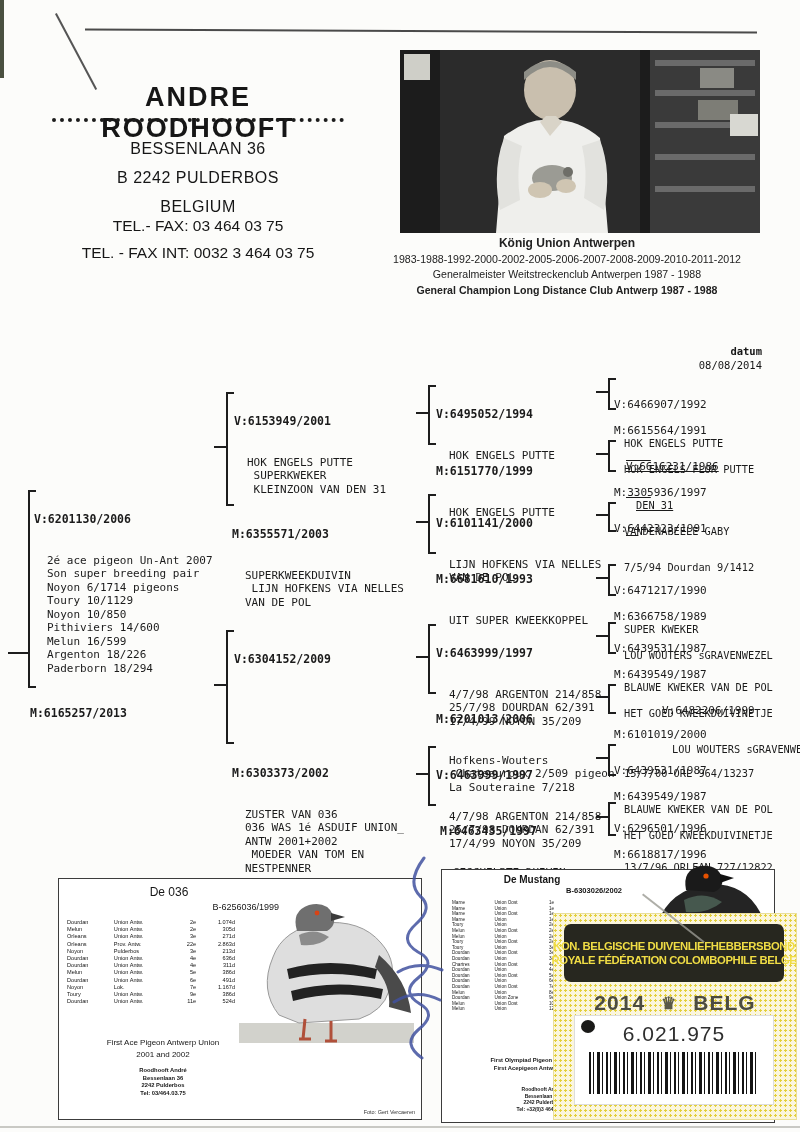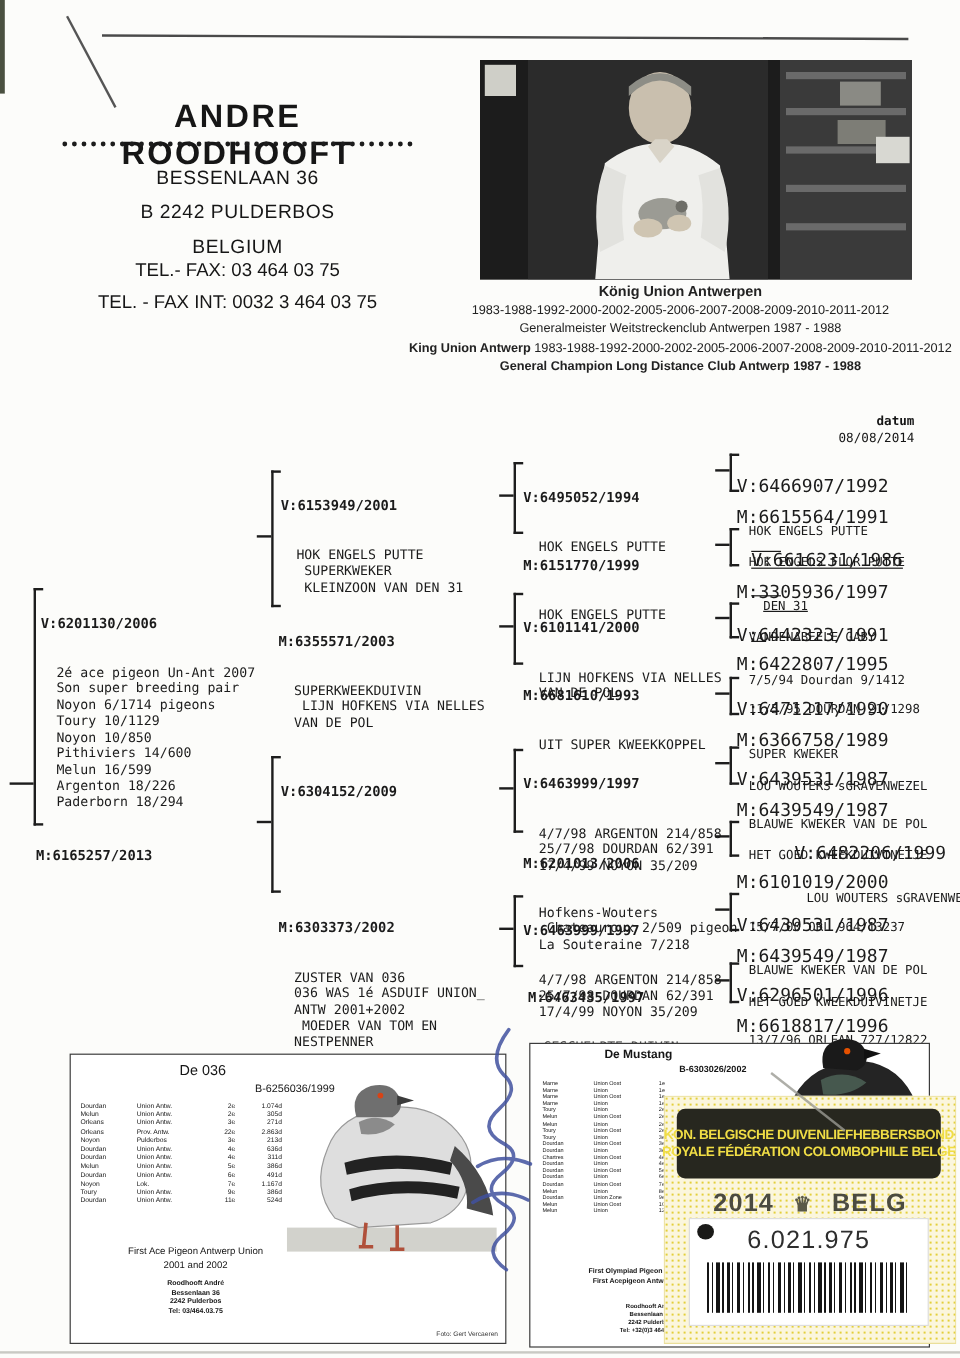--- a/index.html
+++ b/index.html
@@ -29,21 +29,21 @@
   .ring-box{position:absolute;left:24px;top:344px;width:452px;height:34px;border:2.5px solid #7d92b8;border-radius:17px;}
   .ring-box span{position:absolute;left:12px;top:2px;font-size:25px;font-weight:bold;letter-spacing:1px;font-family:"Liberation Sans",sans-serif;}
   .datum{position:absolute;left:652px;top:344px;width:110px;text-align:right;font-family:"DejaVu Sans Mono",monospace;font-size:10.5px;line-height:14px;}
   .datum .dl{font-weight:bold;}
 
   
   .node{position:absolute;font-family:"DejaVu Sans Mono",monospace;font-size:11px;line-height:13.5px;white-space:pre;color:#1b1b1b;}
   .node .ring{font-weight:bold;font-size:11.5px;}
   .node .desc{padding-left:13px;}
   .node.g4{font-size:10.3px;line-height:12.5px;}
-  .node.g4 .ring{font-weight:normal;font-size:15px;}
+  .node.g4 .ring{font-weight:normal;font-size:11px;}
   .node.g4 .desc{padding-left:10px;}
   .bracket{position:absolute;width:6px;border-left:2px solid #1d1d1d;border-top:2px solid #1d1d1d;border-bottom:2px solid #1d1d1d;}
   .stub{position:absolute;height:2px;background:#1d1d1d;}
 
   
   .card{position:absolute;background:#fff;border:1.5px solid #3c3c3c;}
   .card-036{left:58px;top:878px;width:362px;height:240px;}
   .card-title{text-align:center;font-size:12px;margin-top:6px;}
   .card-ring{text-align:right;font-size:9px;margin-top:3px;}
   .res-table{position:absolute;left:6px;top:40px;width:172px;border-collapse:collapse;}
@@ -126,21 +126,20 @@
       <circle cx="168" cy="122" r="5" fill="#6e6e68"></circle>
       <ellipse cx="140" cy="140" rx="12" ry="8" fill="#cfc5b2"></ellipse>
       <ellipse cx="166" cy="136" rx="10" ry="7" fill="#cfc5b2"></ellipse>
     </svg>
   </div>
 
   <div class="caption">
     <div class="cap-title">König Union Antwerpen</div>
     <div>1983-1988-1992-2000-2002-2005-2006-2007-2008-2009-2010-2011-2012</div>
     <div>Generalmeister Weitstreckenclub Antwerpen 1987 - 1988</div>
-    <div><b>King Union Antwerp</b> <span>1983-1988-1992-2000-2002-2005-2006-2007-2008-2009-2010-2011-2012</span></div>
     <div><b>General Champion Long Distance Club Antwerp 1987 - 1988</b></div>
   </div>
 
   <div class="datum">
     <div class="dl">datum</div>
     <div>08/08/2014</div>
   </div>
 
   <div class="bracket" style="left:28px;top:490px;height:194px;"></div>
   <div class="stub" style="left:8px;top:652px;width:20px;"></div>
@@ -245,24 +244,20 @@
     <div class="desc"><div>DEN 31</div></div>
   </div>
   <div class="node g4" style="left:614px;top:462px;">
     <div class="ring">M:3305936/1997</div>
     <div class="desc"><div>VANDENABEELE GABY</div></div>
   </div>
   <div class="node g4" style="left:614px;top:498px;">
     <div class="ring">V:6442323/1991</div>
     <div class="desc"><div>7/5/94 Dourdan 9/1412</div></div>
   </div>
-  <div class="node g4" style="left:614px;top:522px;">
-    <div class="ring">M:6422807/1995</div>
-    <div class="desc"><div>11/5/95 DOURDAN 21/1298</div></div>
-  </div>
   <div class="node g4" style="left:614px;top:560px;">
     <div class="ring">V:6471217/1990</div>
     <div class="desc"><div>SUPER KWEKER</div></div>
   </div>
   <div class="node g4" style="left:614px;top:586px;">
     <div class="ring">M:6366758/1989</div>
     <div class="desc"><div>LOU WOUTERS sGRAVENWEZEL</div></div>
   </div>
   <div class="node g4" style="left:614px;top:618px;">
     <div class="ring">V:6439531/1987</div>

